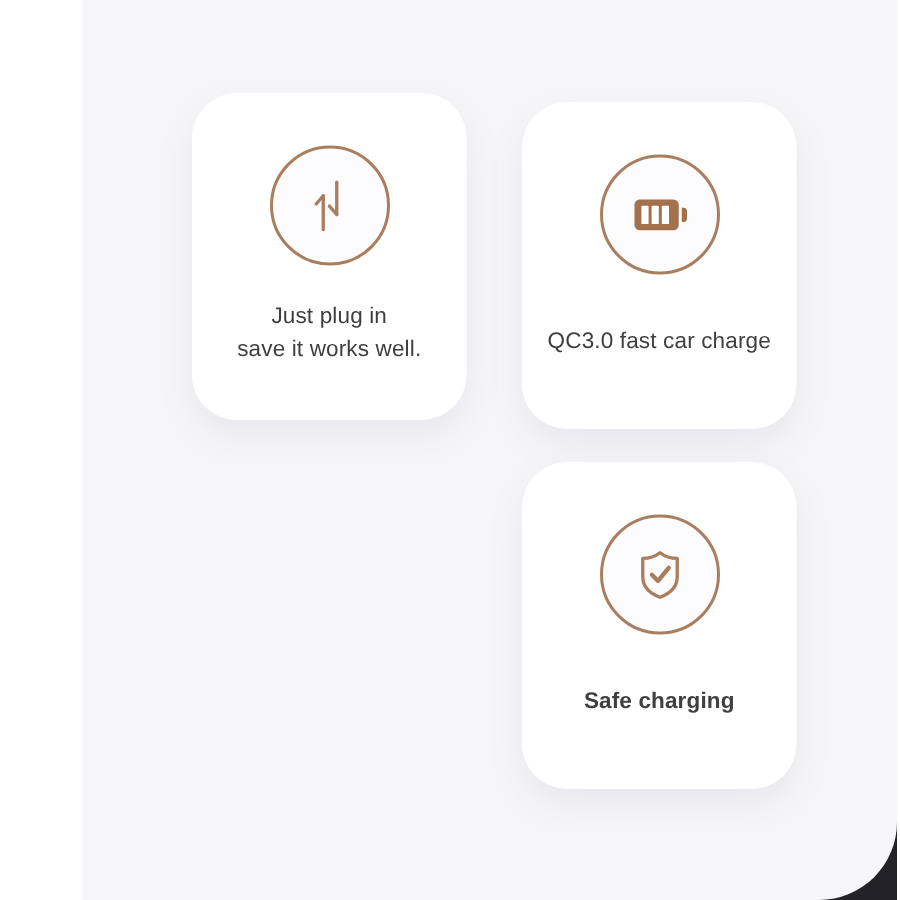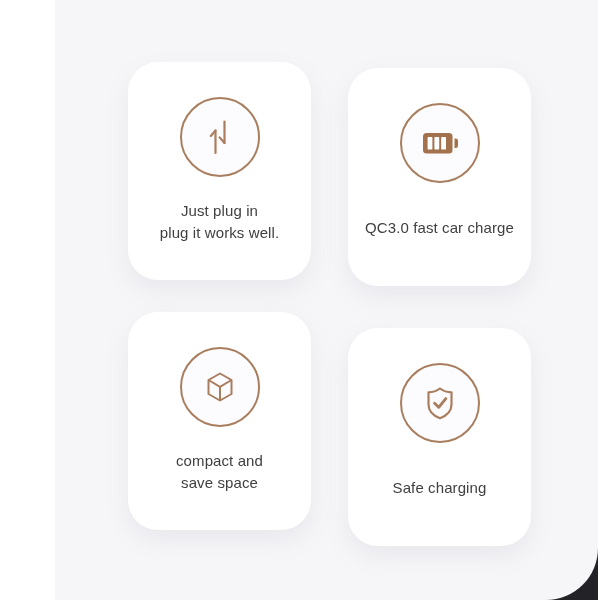--- a/index.html
+++ b/index.html
@@ -19,21 +19,21 @@
   .dark-corner{position:absolute;right:30px;bottom:0;width:62px;height:62px;
     background:var(--dark);z-index:0;}
   .panel{position:absolute;left:27px;right:30px;top:0;bottom:0;
     background:var(--panel);z-index:1;border-bottom-right-radius:52px;}
   .card{position:absolute;width:183px;height:218px;background:var(--card);
     border-radius:30px;box-shadow:0 10px 24px rgba(120,120,145,0.10);
     display:flex;flex-direction:column;align-items:center;}
   .card.c1{left:73px;top:62px;}   
   .card.c2{left:293px;top:68px;}
   .card.c3{left:73px;top:312px;}
-  .card.c4{left:293px;top:328px;}
+  .card.c4{left:293px;top:308px;font-weight:bold;}
   .icon-circle{margin-top:35px;width:80px;height:80px;border-radius:50%;
     border:2px solid var(--accent);background:var(--circle);
     display:flex;align-items:center;justify-content:center;color:var(--accent);}
   .icon-circle svg{display:block;}
   .stroke{stroke:var(--accent);fill:none;}
   .bfill{fill:var(--battery);stroke:none;}
   .wfill{fill:#ffffff;stroke:none;}
   .label{margin-top:23px;min-height:44px;display:flex;flex-direction:column;
     justify-content:center;align-items:center;text-align:center;
     font-size:15px;line-height:22px;color:var(--text);letter-spacing:0.1px;}
@@ -50,51 +50,39 @@
       <div class="icon-circle">
         <svg width="44" height="44" viewBox="0 0 44 44">
           <line class="stroke" x1="26.5" y1="6.5" x2="26.5" y2="28" stroke-width="2.2" stroke-linecap="round"></line>
           <line class="stroke" x1="26.5" y1="28" x2="21.6" y2="22.4" stroke-width="2.2" stroke-linecap="round"></line>
           <line class="stroke" x1="17.5" y1="15.5" x2="17.5" y2="38" stroke-width="2.2" stroke-linecap="round"></line>
           <line class="stroke" x1="17.5" y1="15.5" x2="12.8" y2="21" stroke-width="2.2" stroke-linecap="round"></line>
         </svg>
       </div>
       <div class="label">
         <span>Just plug in</span>
-        <span>plug it works well.</span>
+        <span>save it works well.</span>
       </div>
     </div>
 
     <div class="card c2">
       <div class="icon-circle">
         <svg width="44" height="44" viewBox="0 0 44 44">
           <rect class="bfill" x="5" y="12" width="29.5" height="20.5" rx="3.5"></rect>
           <rect class="wfill" x="9.6" y="16.1" width="4.8" height="12.3" rx="0.6"></rect>
           <rect class="wfill" x="16.4" y="16.1" width="4.8" height="12.3" rx="0.6"></rect>
           <rect class="wfill" x="23.2" y="16.1" width="4.8" height="12.3" rx="0.6"></rect>
           <path class="bfill" d="M36.5 17.5 h1.2 a2.3 2.3 0 0 1 2.3 2.3 v4.9 a2.3 2.3 0 0 1 -2.3 2.3 h-1.2 Z"></path>
         </svg>
       </div>
       <div class="label">
         <span>QC3.0 fast car charge</span>
       </div>
     </div>
 
-    <div class="card c3">
-      <div class="icon-circle">
-        <svg width="44" height="44" viewBox="0 0 44 44">
-          <path class="stroke" stroke-width="2" stroke-linejoin="round" d="M22 8.5 L33.5 15 V29 L22 35.5 L10.5 29 V15 Z"></path>
-          <path class="stroke" stroke-width="2" stroke-linejoin="round" d="M10.5 15 L22 21.8 L33.5 15 M22 21.8 V35.5"></path>
-        </svg>
-      </div>
-      <div class="label">
-        <span>compact and</span>
-        <span>save space</span>
-      </div>
-    </div>
 
     <div class="card c4">
       <div class="icon-circle">
         <svg width="44" height="44" viewBox="0 0 44 44">
           <path class="stroke" stroke-width="2.2" stroke-linejoin="round" d="M22 7.5 C25.4 10.1 29.7 11.3 33.5 11.3 V23.5 C33.5 30.9 28.1 34.9 22 37.2 C15.9 34.9 10.5 30.9 10.5 23.5 V11.3 C14.3 11.3 18.6 10.1 22 7.5 Z"></path>
           <path class="stroke" stroke-width="2.9" stroke-linecap="round" stroke-linejoin="round" d="M16.6 22.2 L20.7 26.3 L27.8 17.6"></path>
         </svg>
       </div>
       <div class="label">
         <span>Safe charging</span>

